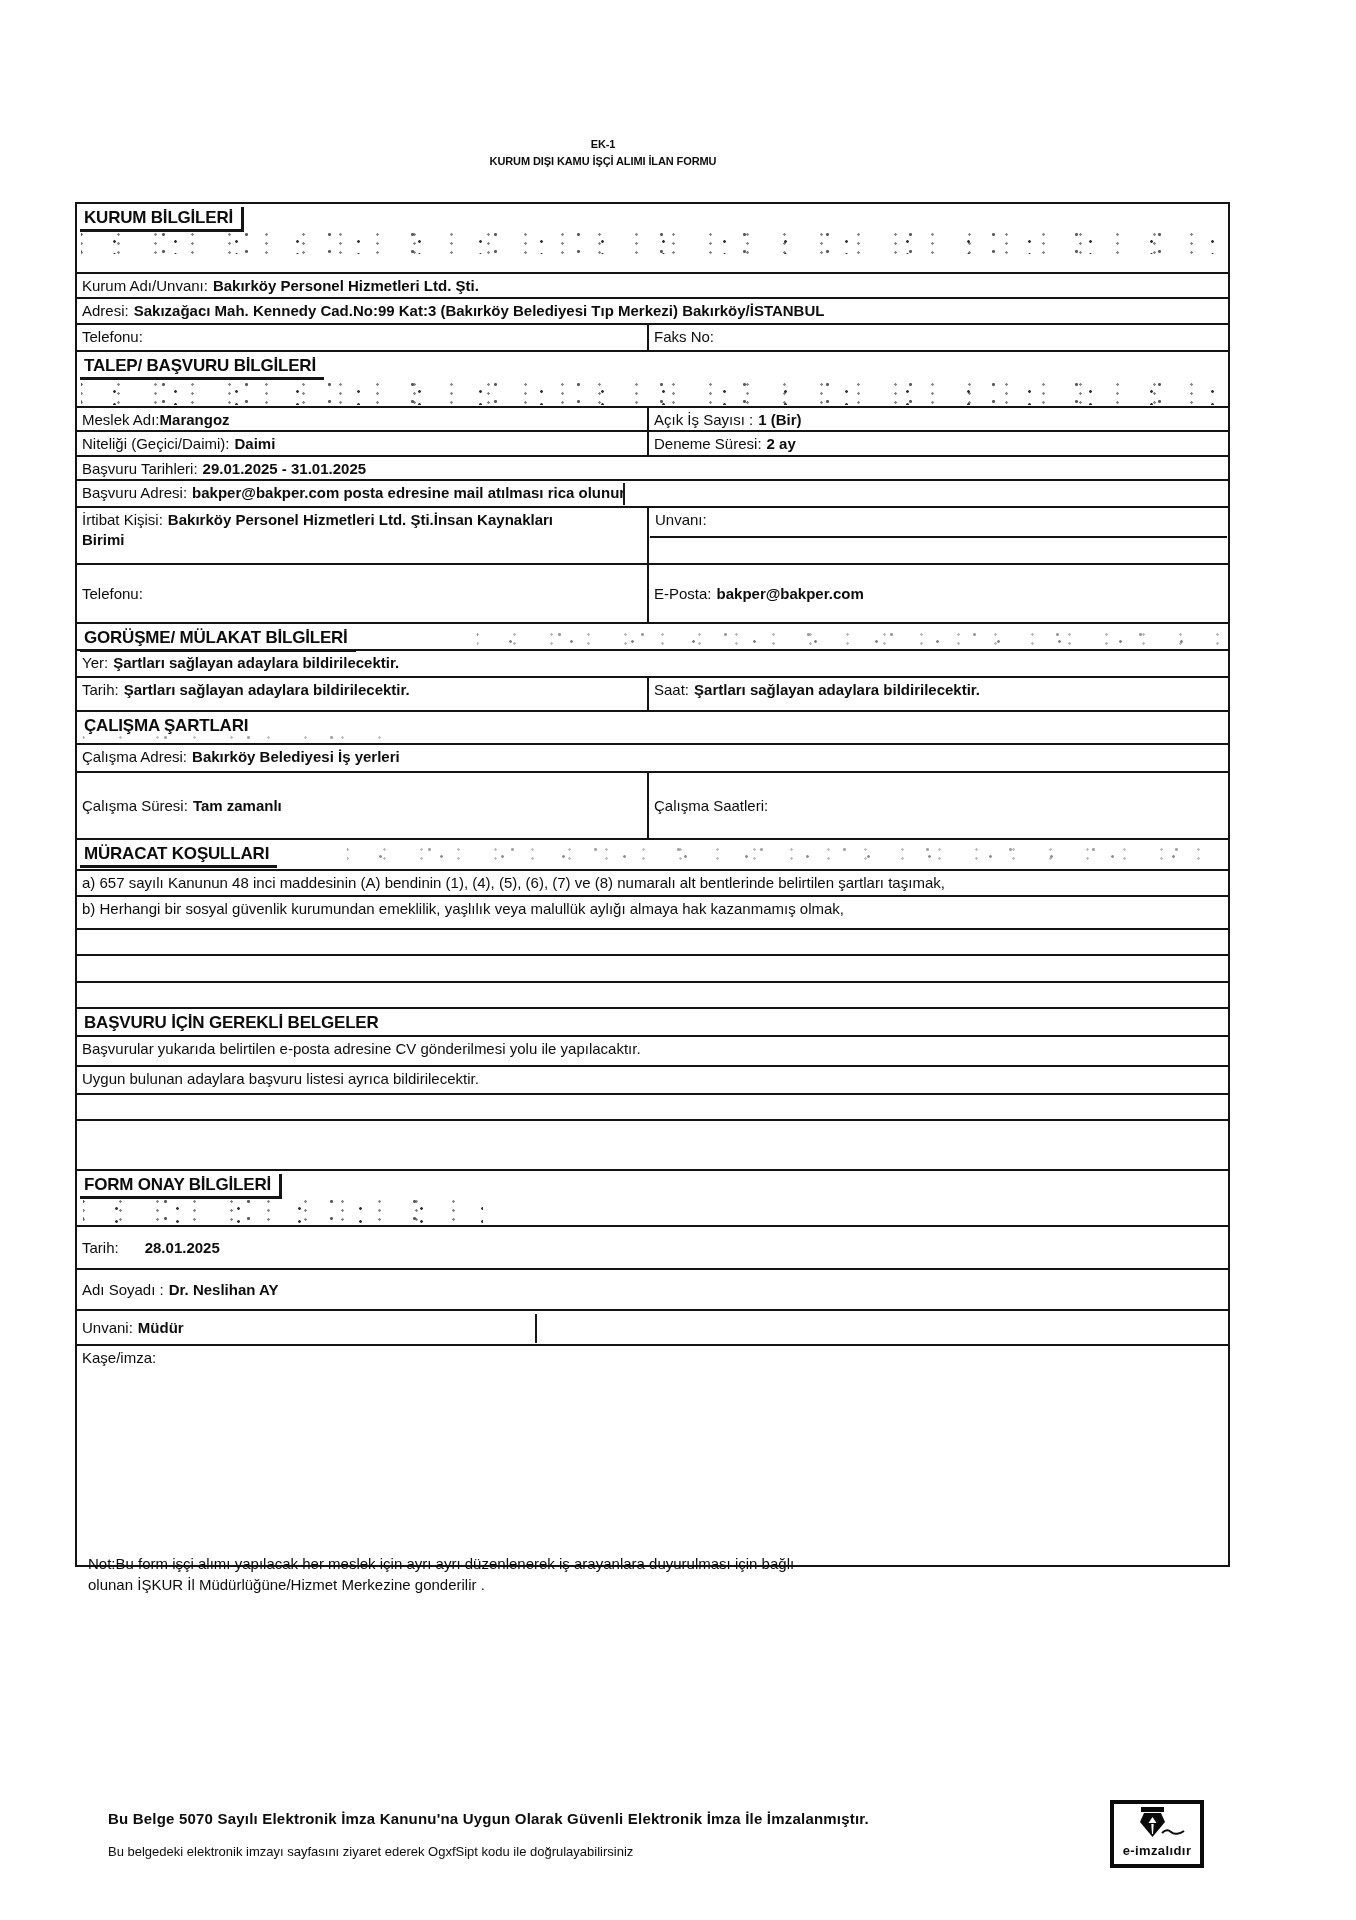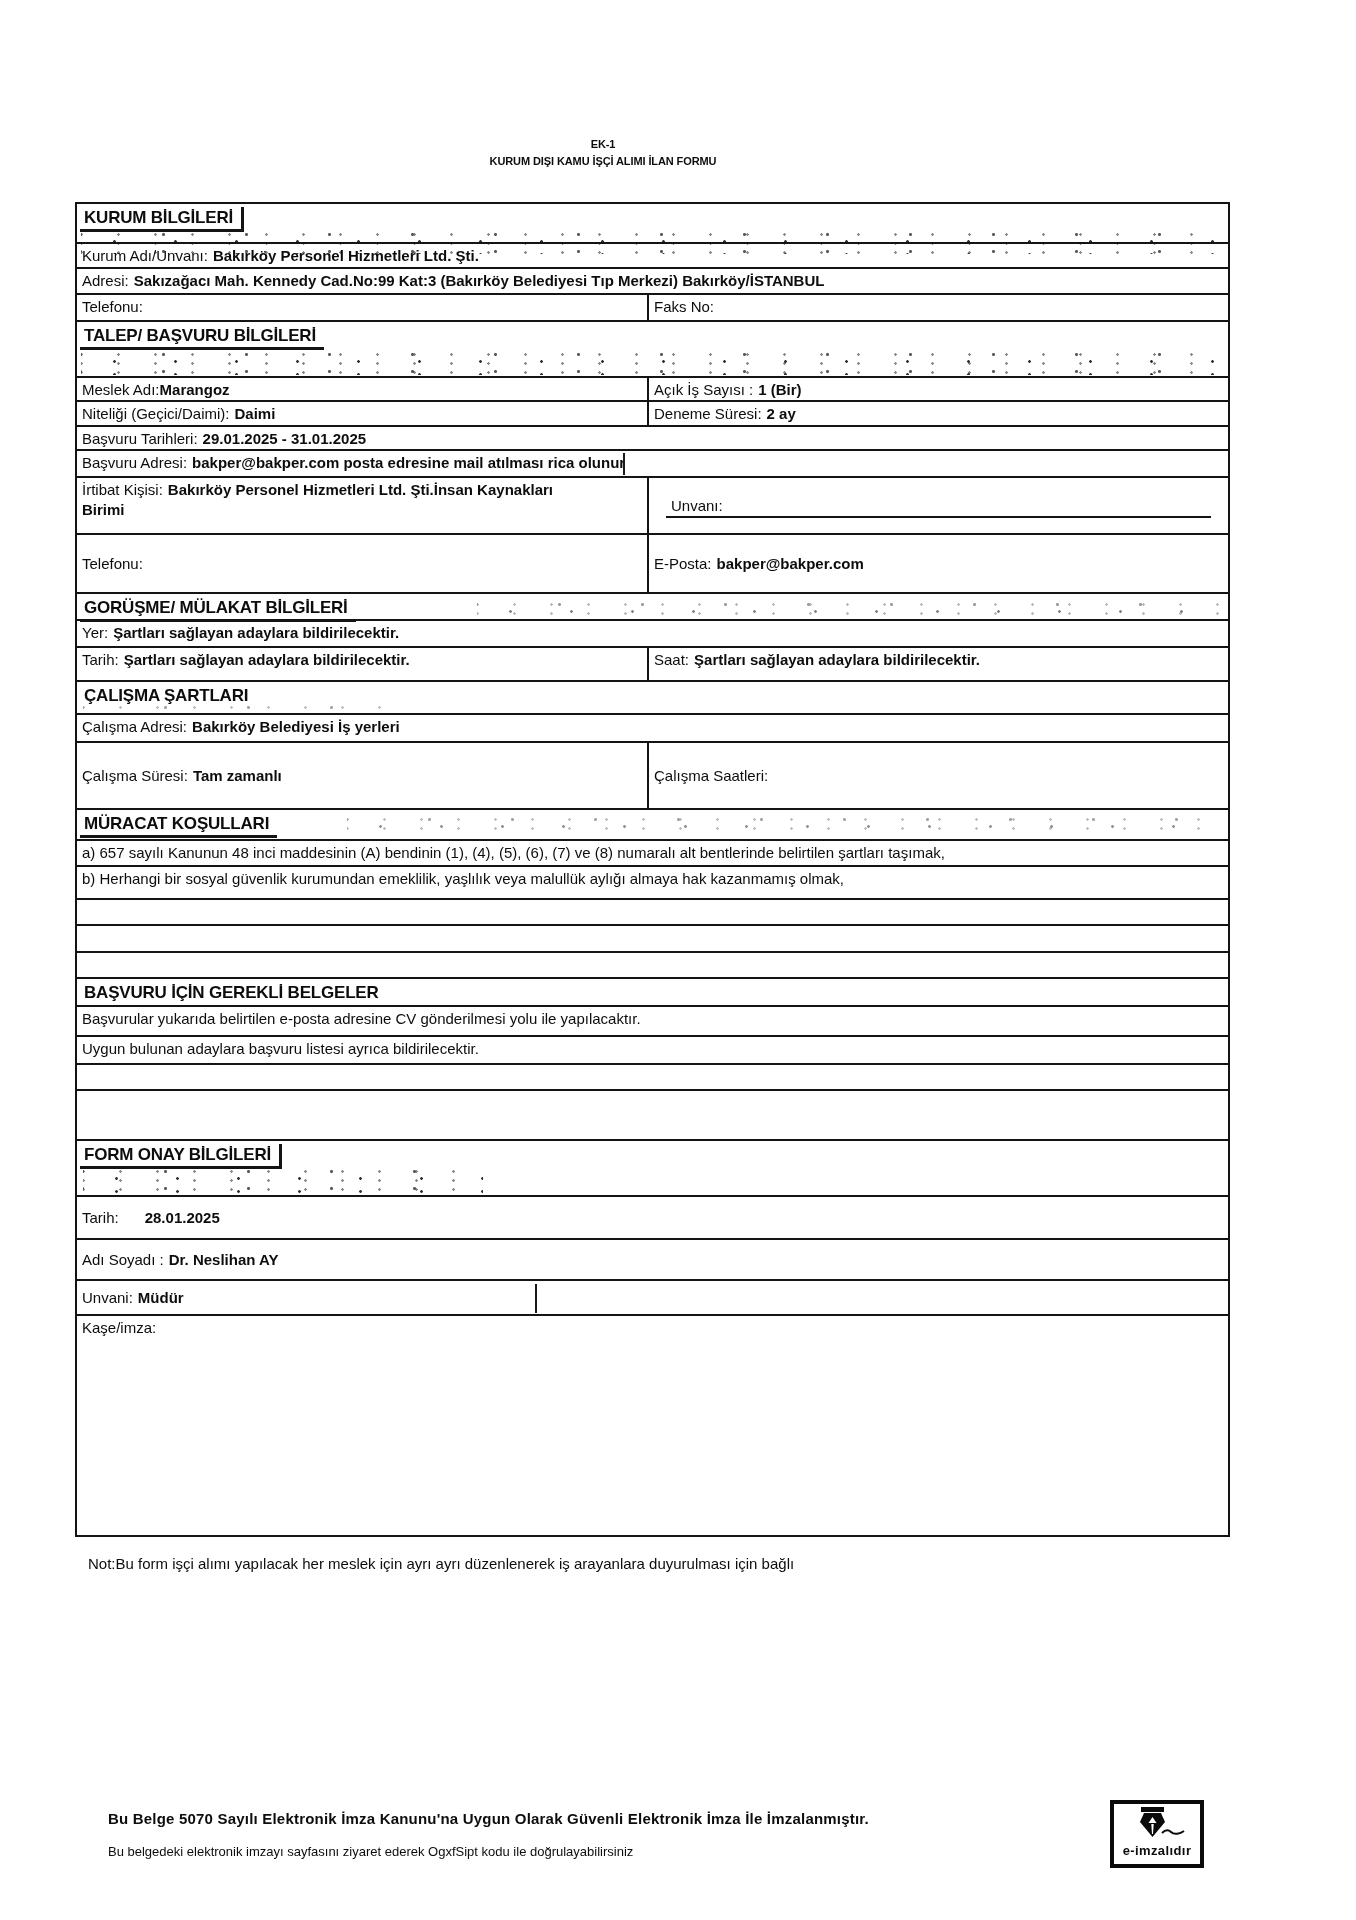--- a/index.html
+++ b/index.html
@@ -47,21 +47,21 @@
     position:absolute;
     background-image:
       radial-gradient(circle, rgba(15,15,15,0.85) 1.1px, rgba(15,15,15,0) 1.6px),
       radial-gradient(circle, rgba(70,70,70,0.65) 1px, rgba(70,70,70,0) 1.5px),
       radial-gradient(circle, rgba(35,35,35,0.75) 1.2px, rgba(35,35,35,0) 1.8px);
     background-size: 61px 13px, 37px 9px, 83px 17px;
     background-position: 3px 3px, 19px 7px, 41px 11px;
   }
   .artifact-v { position:absolute; width:2px; background:#1a1a1a; }
   
-  .split { display:flex; flex-direction:column; align-self:stretch; padding:17px; }
+  .split { display:flex; flex-direction:column; align-self:stretch; padding:1px; }
   .subcell { box-sizing:border-box; padding:2px 5px; font-size:15px; }
   .subcell.bordered { border-bottom:2px solid #141414; height:29px; }
   .subcell.rest { flex:1; }
   .wrap500 { max-width:505px; }
   
   .note { position:absolute; left:88px; top:1553px; font-size:15px; line-height:1.42; }
   .footer-main { position:absolute; left:108px; top:1810px; font-size:15px; font-weight:700; letter-spacing:0.2px; }
   .footer-sub  { position:absolute; left:108px; top:1844px; font-size:13px; font-weight:400; }
   .esign-box {
     position:absolute; left:1110px; top:1800px; width:94px; height:68px;
@@ -75,21 +75,21 @@
 
 <div class="page">
 
   <div class="doc-titles">
     <div>EK-1</div>
     <div>KURUM DIŞI KAMU İŞÇİ ALIMI İLAN FORMU</div>
   </div>
 
   <div class="form-table">
 
-    <div class="row" style="height:38px">
+    <div class="row" style="height:68px">
       <span class="sec-title tick">KURUM BİLGİLERİ</span>
       <div class="noise" style="left:4px; right:6px; top:28px; height:22px;"></div>
     </div>
 
     <div class="row" style="height:25px">
       <div class="cell full">
         <span class="lbl">Kurum Adı/Unvanı:</span><span class="val">Bakırköy Personel Hizmetleri Ltd. Şti.</span>
       </div>
     </div>
 
@@ -281,20 +281,21 @@
     <div class="row" style="height:221px">
       <div class="cell full">
         <span class="lbl">Kaşe/imza:</span><span class="val"></span>
       </div>
     </div>
 
   </div>
 
   <div class="note">
     <div>Not:Bu form işçi alımı yapılacak her meslek için ayrı ayrı düzenlenerek iş arayanlara duyurulması için bağlı</div>
+    <div>olunan İŞKUR İl Müdürlüğüne/Hizmet Merkezine gonderilir .</div>
   </div>
 
   <div class="footer-main">Bu Belge 5070 Sayılı Elektronik İmza Kanunu'na Uygun Olarak Güvenli Elektronik İmza İle İmzalanmıştır.</div>
   <div class="footer-sub">Bu belgedeki elektronik imzayı  sayfasını ziyaret ederek OgxfSipt kodu ile doğrulayabilirsiniz</div>
 
   <div class="esign-box">
     <span style="margin-top:2px;">
       <svg width="58" height="34" viewBox="0 0 58 34" aria-hidden="true">
         <rect x="13" y="1" width="23" height="5" fill="#0a0a0a"></rect>
         <path d="M16 7 L33 7 L37 16 L24.5 31 L12 16 Z" fill="#0a0a0a"></path>

